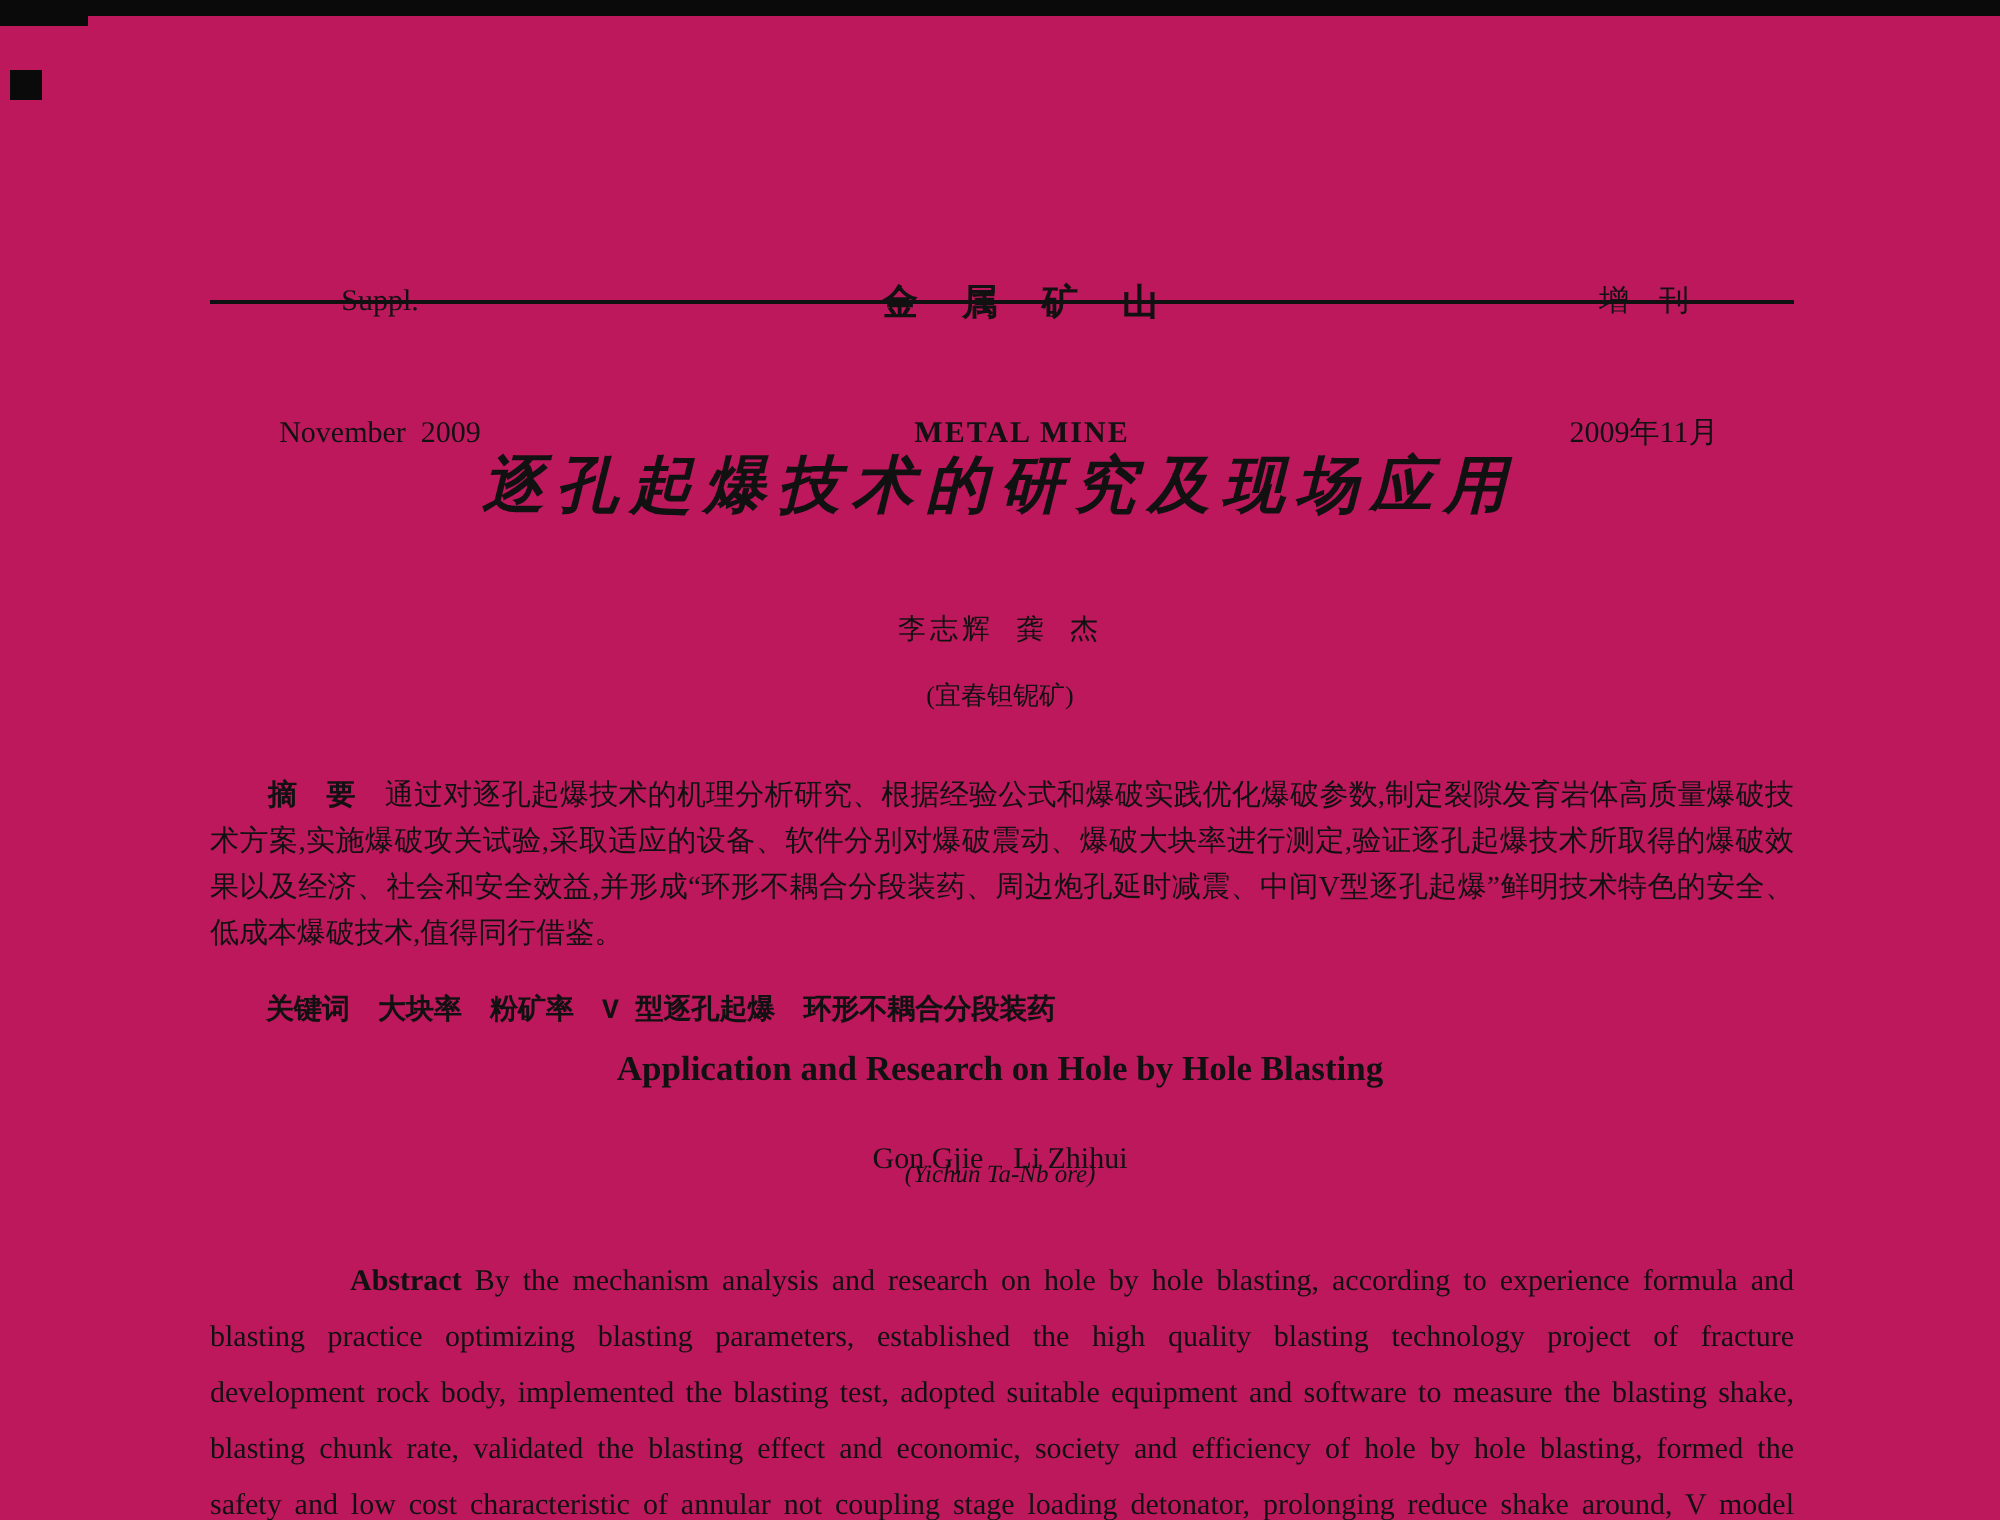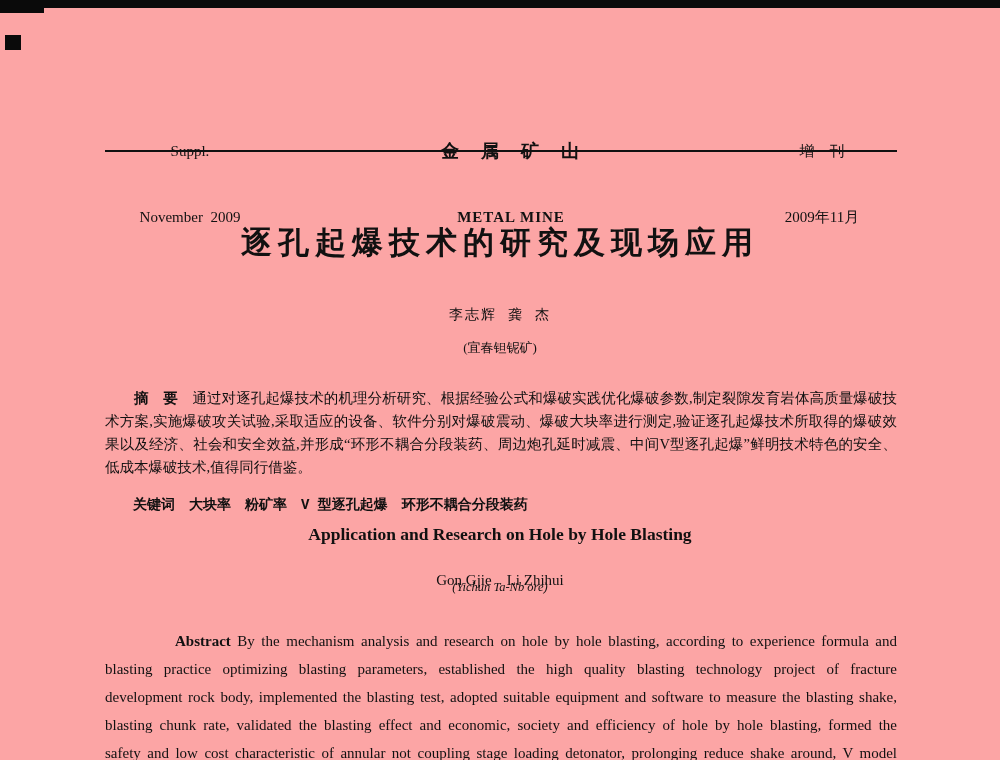--- a/index.html
+++ b/index.html
@@ -4,21 +4,21 @@
 <style>
   html, body {
     margin: 0;
     padding: 0;
     background: #ffffff;
   }
   .page {
     position: relative;
     width: 1000px;
     height: 760px;
-    background: #fca5a5;
+    background: #be185d;
     overflow: hidden;
     font-family: "Liberation Serif", "DejaVu Serif", serif;
     color: #111111;
   }
 
   
   .artifact { position: absolute; background: #0a0a0a; }
   .artifact-top-bar   { left: 0;   top: 0;  width: 1000px; height: 8px;  }
   .artifact-top-blob  { left: 0;   top: 0;  width: 44px;   height: 13px; }
   .artifact-left-sq   { left: 5px; top: 35px; width: 16px; height: 15px; }
@@ -51,20 +51,21 @@
 
   
   .title-cn {
     position: absolute;
     left: 0;
     top: 222px;
     width: 1000px;
     text-align: center;
     font-size: 31px;
     font-weight: bold;
+    font-style: italic;
     letter-spacing: 6px;
   }
 
   .authors-cn {
     position: absolute;
     left: 0;
     top: 306px;
     width: 1000px;
     text-align: center;
     font-size: 14px;

